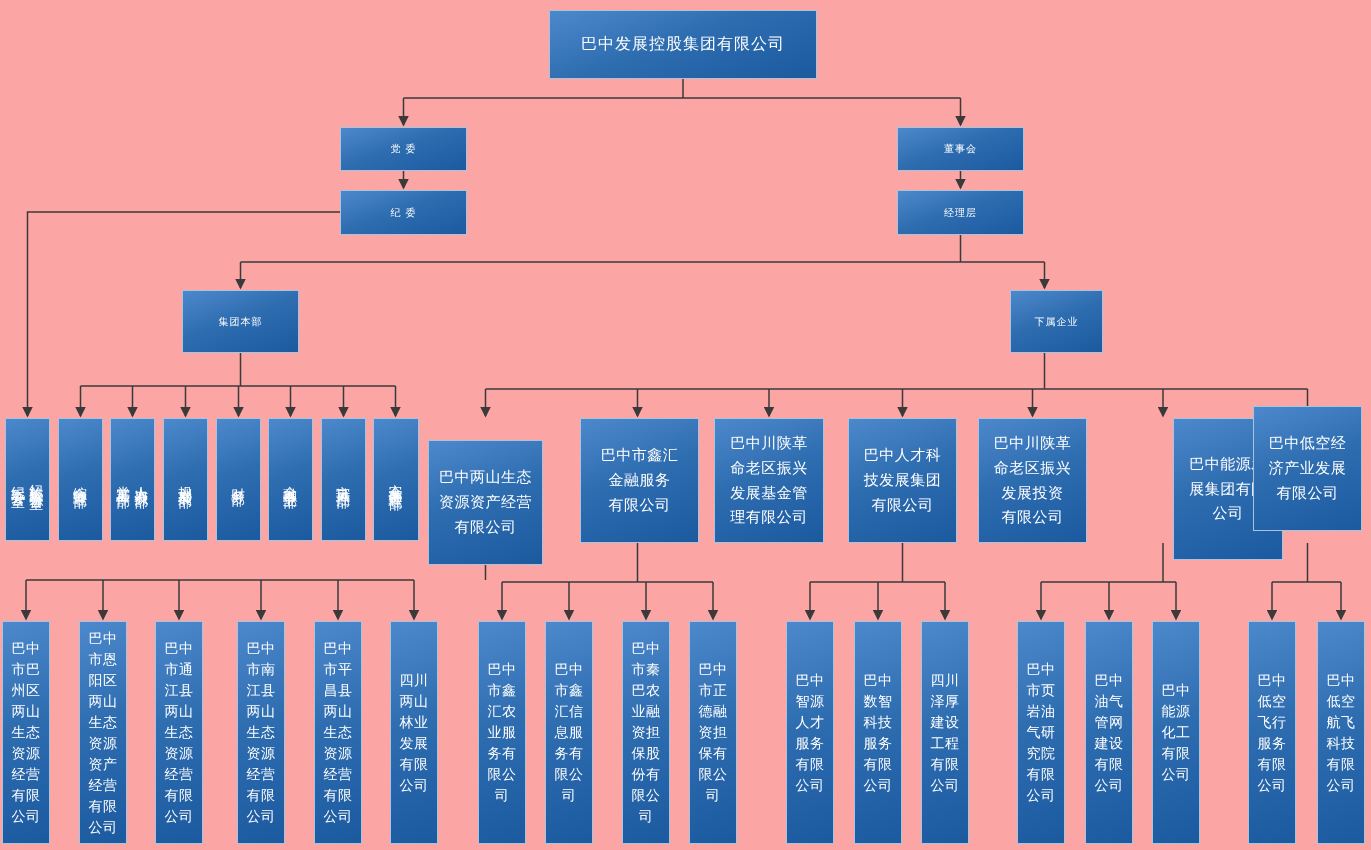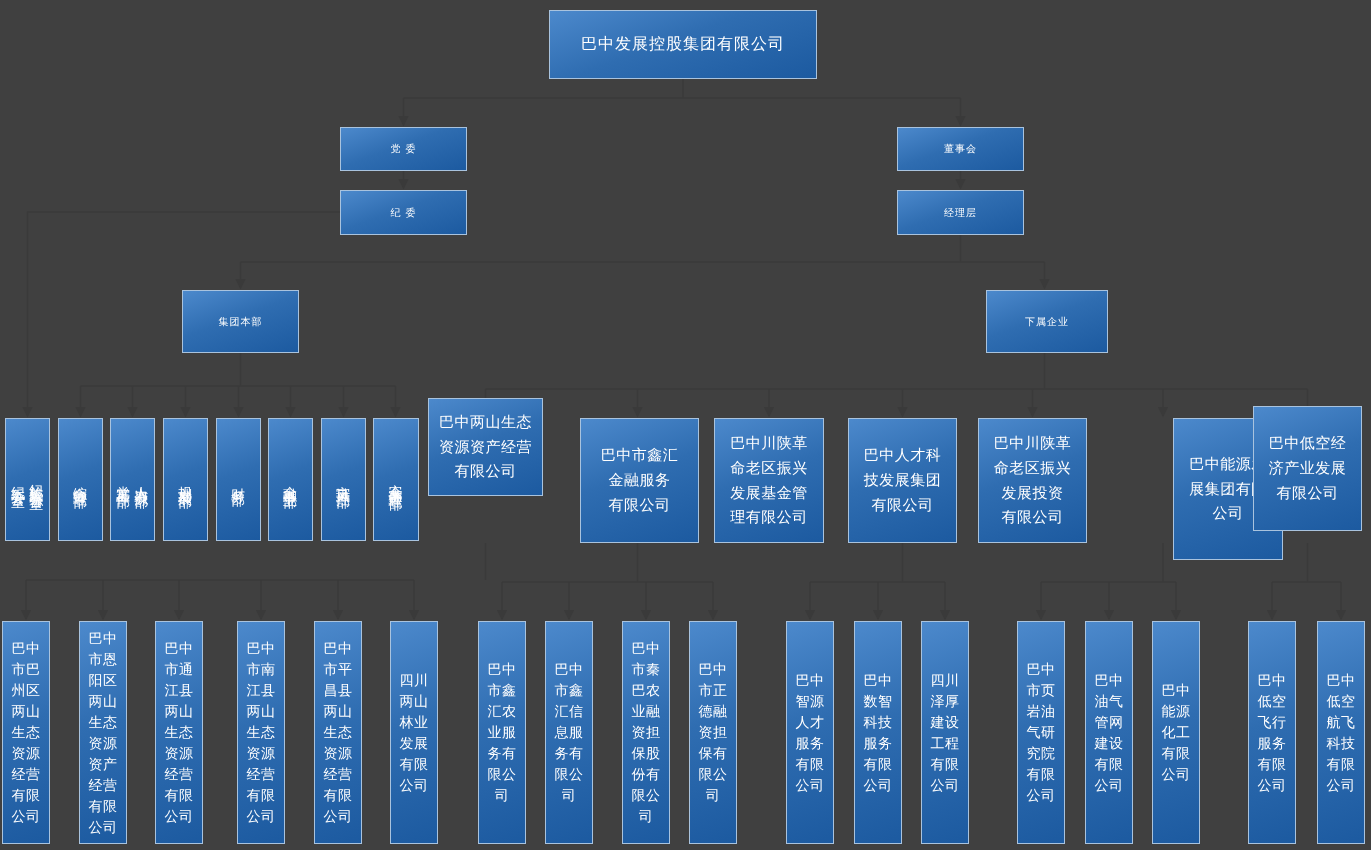--- a/index.html
+++ b/index.html
@@ -1,16 +1,16 @@
 <!DOCTYPE html>
 <html><head>
 <meta charset="utf-8">
 <style>
   html,body{margin:0;padding:0;background:#ffffff;font-family:"Liberation Sans",sans-serif;}
-  .canvas{position:relative;width:1371px;height:850px;background:#404040;overflow:hidden;}
+  .canvas{position:relative;width:1371px;height:850px;background:#fca5a5;overflow:hidden;}
   .connectors{position:absolute;left:0;top:0;pointer-events:none;}
   .node{
     position:absolute;
     display:flex;align-items:center;justify-content:center;
     background:linear-gradient(160deg,#4c89cc 0%,#2f6db1 45%,#1c5aa0 100%);
     border:1px solid #a9c3de;
     box-sizing:border-box;
     color:#ffffff;
     text-align:center;
   }
@@ -104,21 +104,21 @@
   <div class="node lvl" style="left:340px;top:190px;width:127px;height:45px">
     <span>纪 委</span>
   </div>
   <div class="node lvl" style="left:182px;top:290px;width:117px;height:63px">
     <span>集团本部</span>
   </div>
 
   <div class="node lvl" style="left:897px;top:190px;width:127px;height:45px">
     <span>经理层</span>
   </div>
-  <div class="node lvl" style="left:986px;top:290px;width:122px;height:63px">
+  <div class="node lvl" style="left:1010px;top:290px;width:93px;height:63px">
     <span>下属企业</span>
   </div>
 
   <div class="node dept" style="left:5px;top:418px;width:45px;height:123px">
     <span>纪检监察综合室
 纪委办公室</span>
   </div>
   <div class="node dept" style="left:58px;top:418px;width:45px;height:123px">
     <span>综合管理部</span>
   </div>
@@ -135,21 +135,21 @@
   <div class="node dept" style="left:268px;top:418px;width:45px;height:123px">
     <span>金融事业部</span>
   </div>
   <div class="node dept" style="left:321px;top:418px;width:45px;height:123px">
     <span>审计风控部</span>
   </div>
   <div class="node dept" style="left:373px;top:418px;width:46px;height:123px">
     <span>安全生产管理部</span>
   </div>
 
-  <div class="node company" style="left:428px;top:398px;width:115px;height:98px">
+  <div class="node company" style="left:428px;top:440px;width:115px;height:125px">
     <span>巴中两山生态
 资源资产经营
 有限公司</span>
   </div>
   <div class="node company" style="left:580px;top:418px;width:119px;height:125px">
     <span>巴中市鑫汇
 金融服务
 有限公司</span>
   </div>
   <div class="node company" style="left:714px;top:418px;width:110px;height:125px">

